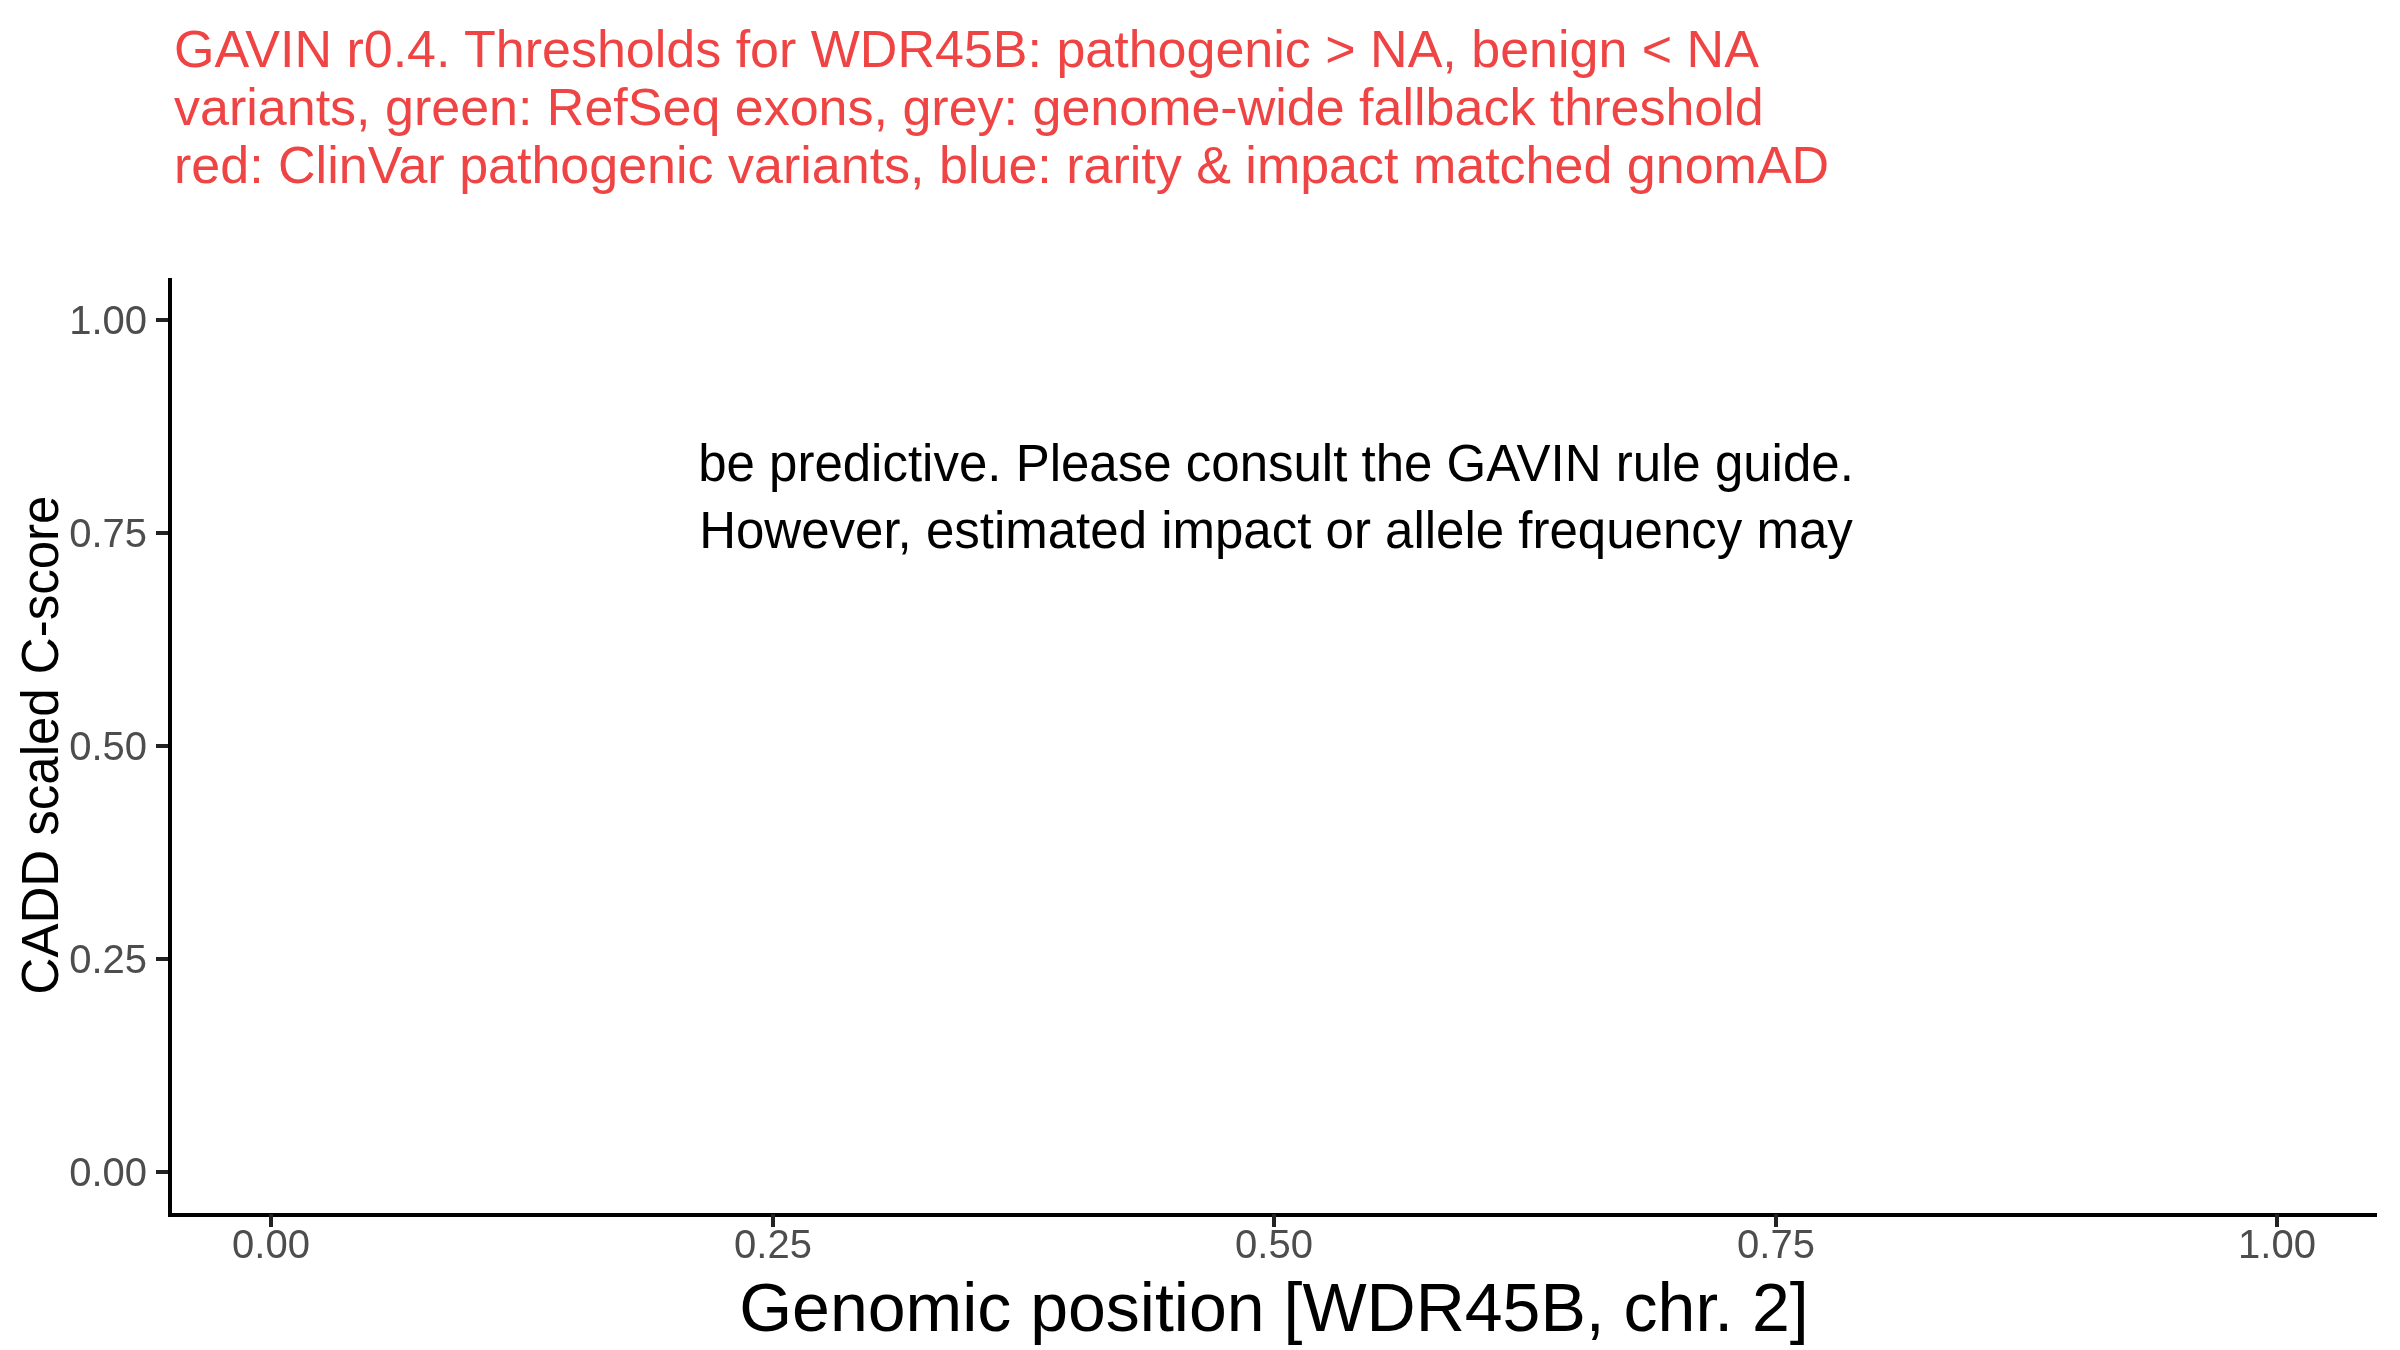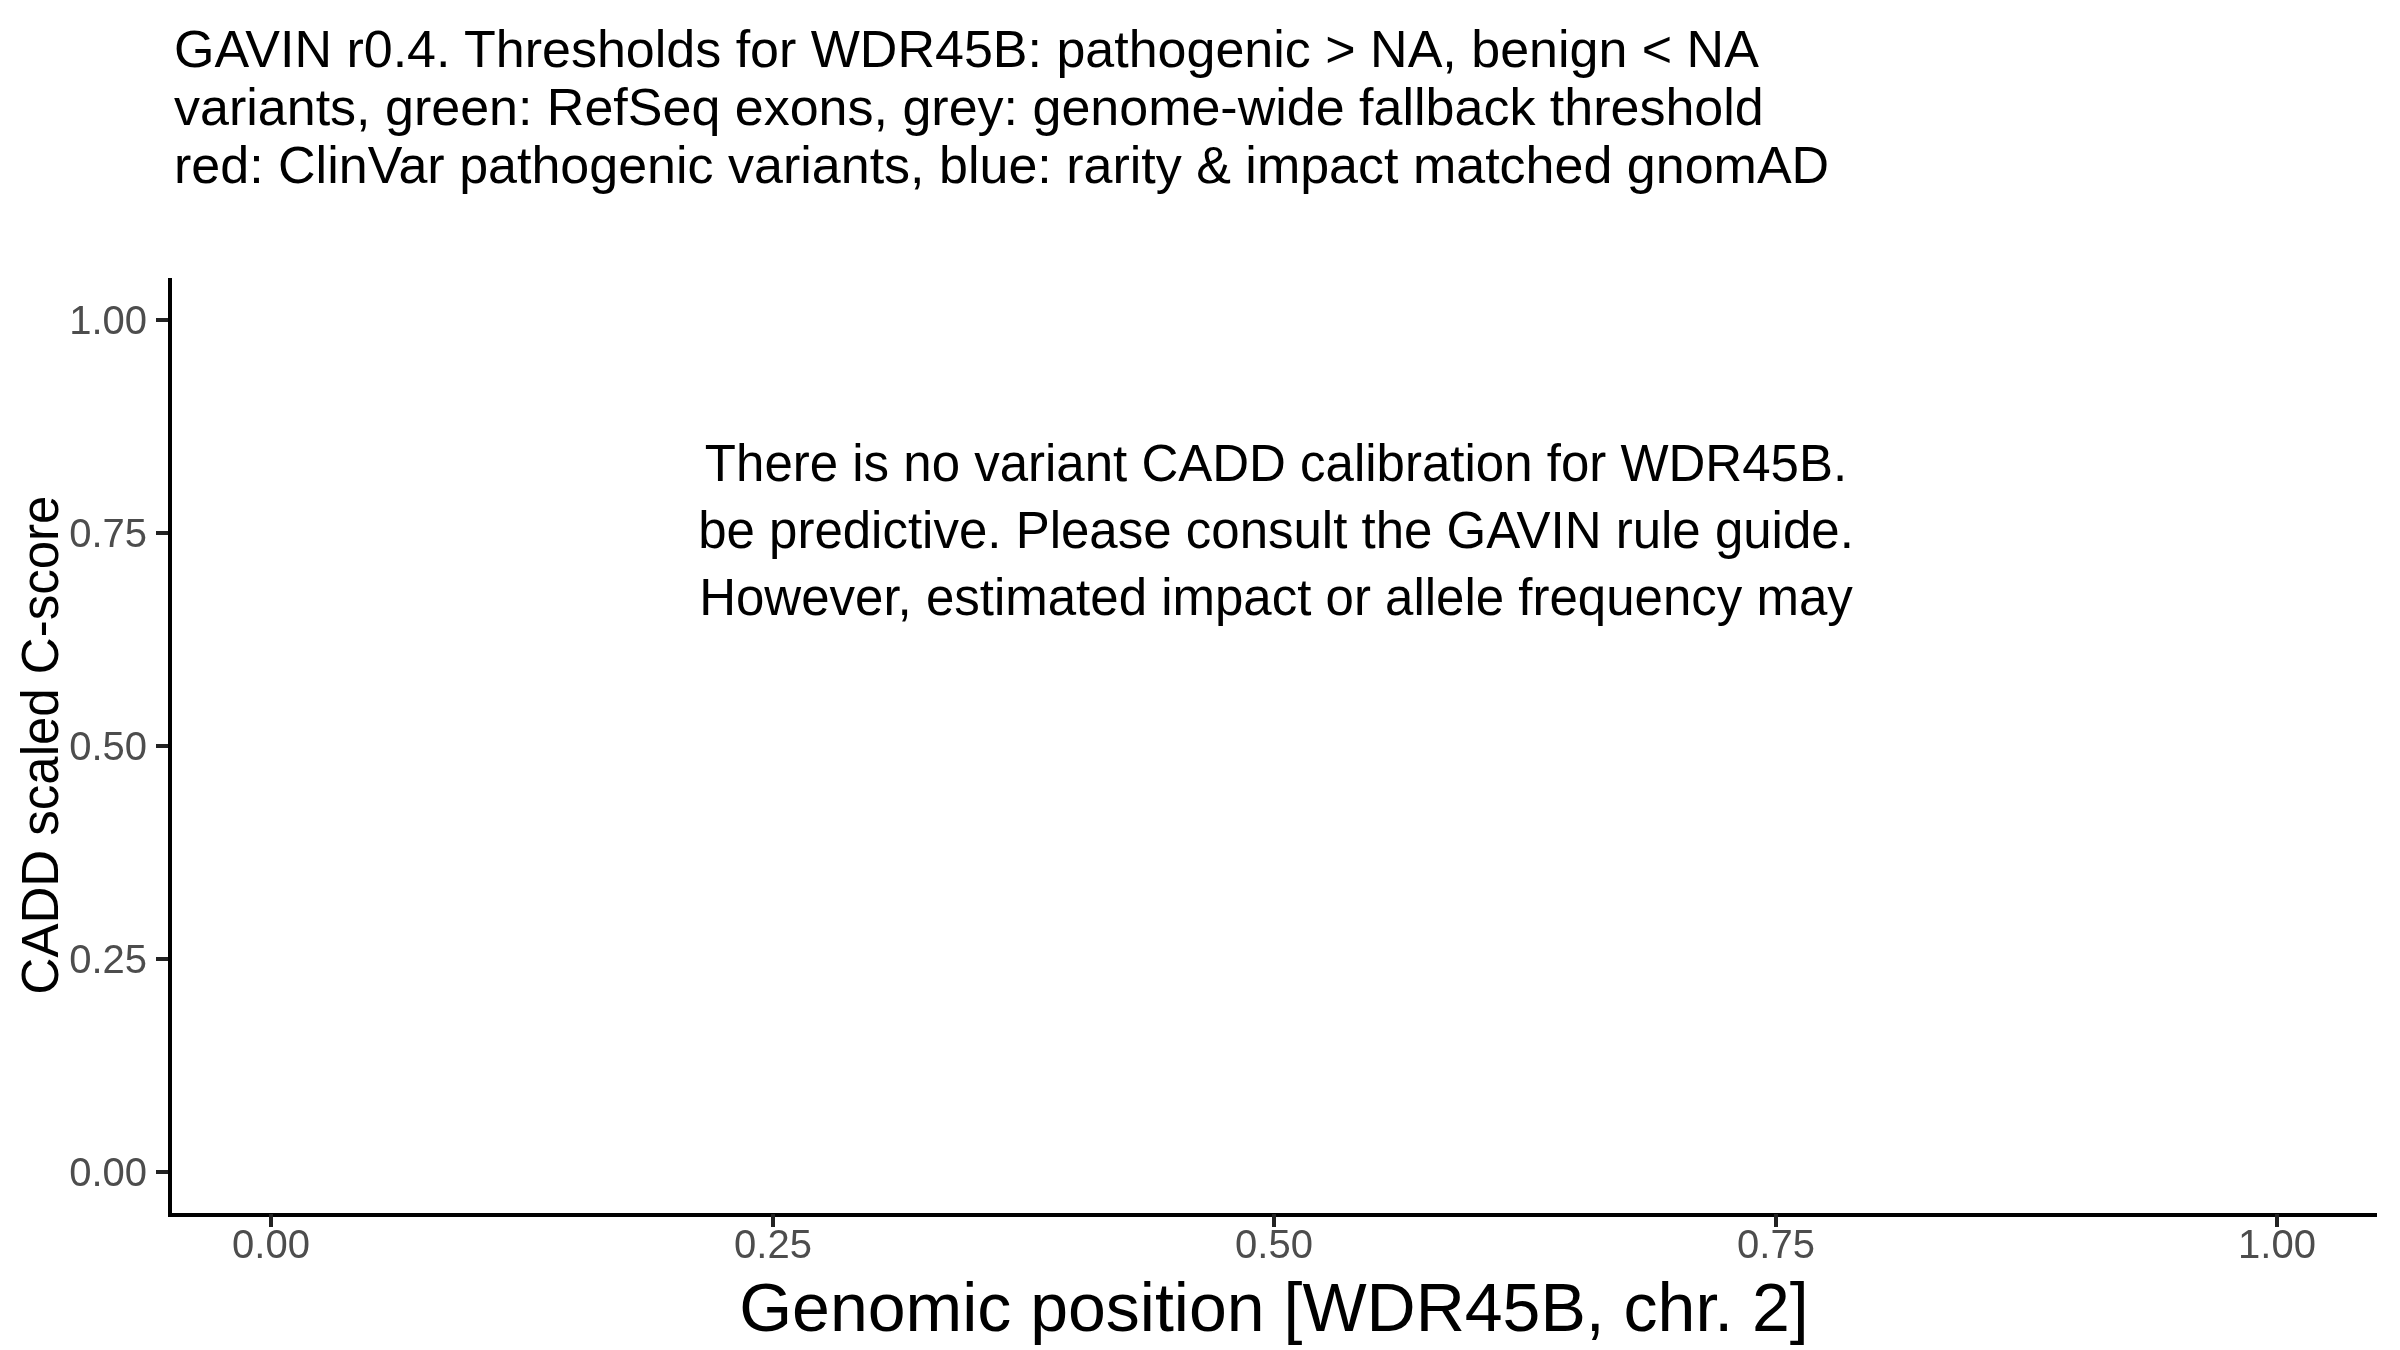--- a/index.html
+++ b/index.html
@@ -15,21 +15,21 @@
     font-family: "Liberation Sans", sans-serif;
     color: #000000;
     overflow: hidden;
   }
   .plot-title {
     position: absolute;
     left: 174px;
     top: 20px;
     font-size: 52px;
     line-height: 58px;
-    color: #000000;
+    color: #ef4444;
     white-space: nowrap;
   }
   .y-axis-title {
     position: absolute;
     left: 40px;
     top: 745px;
     transform: translate(-50%, -50%) rotate(-90deg);
     font-size: 51px;
     white-space: nowrap;
     color: #000000;
@@ -131,19 +131,18 @@
   <div class="xtick-label" style="left:713px">0.25</div>
   <div class="xtick-label" style="left:1214px">0.50</div>
   <div class="xtick-label" style="left:1716px">0.75</div>
   <div class="xtick-label" style="left:2217px">1.00</div>
 
   <div class="y-axis-title">CADD scaled C-score</div>
   <div class="x-axis-title">Genomic position [WDR45B, chr. 2]</div>
 
   <div class="panel">
     <div class="annotation">
-      <div>There is no variant CADD calibration for WDR45B.</div>
       <div>be predictive. Please consult the GAVIN rule guide.</div>
       <div>However, estimated impact or allele frequency may</div>
     </div>
   </div>
 
 </div>
 
 </body></html>

